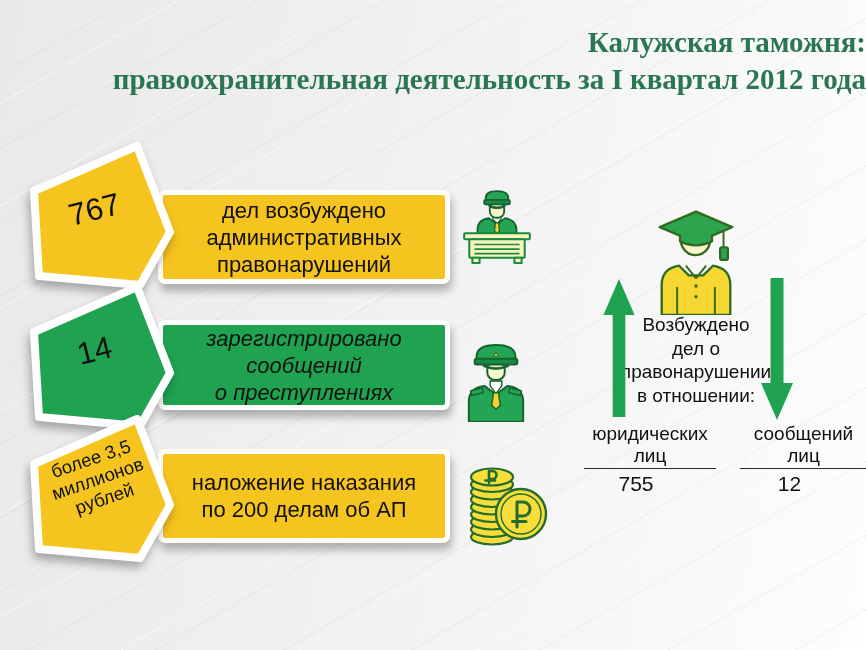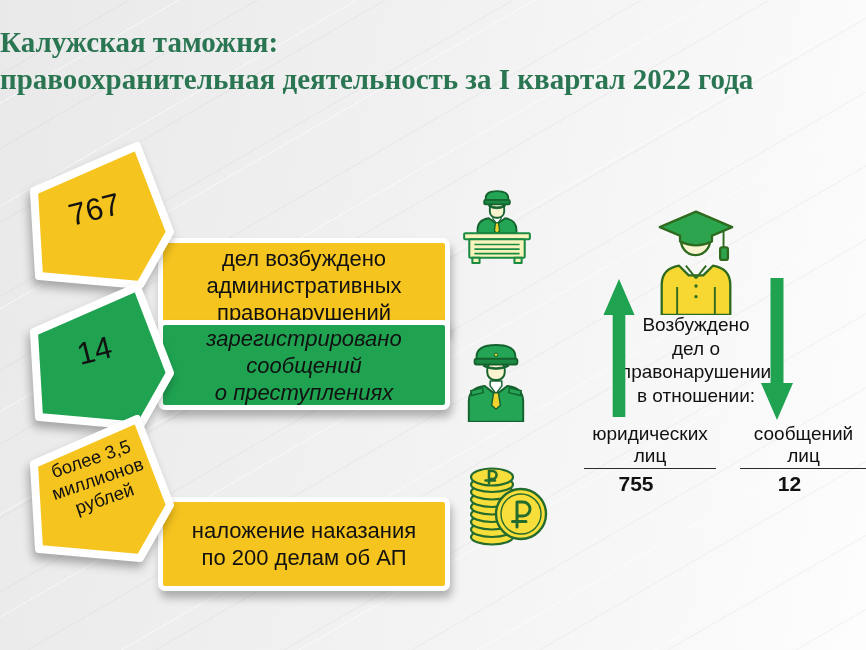--- a/index.html
+++ b/index.html
@@ -5,34 +5,34 @@
   html,body{margin:0;padding:0;background:#dddddd;}
   .stage{
     position:relative;width:866px;height:650px;overflow:hidden;
     font-family:"Liberation Sans", sans-serif;color:#111;
     background:
       repeating-linear-gradient(150deg, rgba(0,0,0,0.028) 0 1.5px, rgba(0,0,0,0) 1.5px 64px),
       repeating-linear-gradient(150deg, rgba(255,255,255,0.5) 0 1px, rgba(255,255,255,0) 1px 89px),
       linear-gradient(100deg,#e9e9e9 0%,#f1f1f1 45%,#fdfdfd 100%);
   }
   .title{
-    position:absolute;top:24px;left:0;width:100%;text-align:left;
+    position:absolute;top:24px;left:0;width:100%;text-align:right;
     font-family:"Liberation Serif", serif;font-weight:bold;
     font-size:29px;line-height:37px;color:#2A7652;
   }
   
   .card{
     position:absolute;left:158px;width:292px;box-sizing:border-box;
     border:5px solid #ffffff;border-radius:7px;
     display:flex;align-items:center;justify-content:center;text-align:center;
     box-shadow:2px 7px 9px rgba(0,0,0,0.28);
     z-index:2;
   }
   .card .label{font-size:22px;line-height:27px;white-space:pre-line;}
-  .card.yellow{background:#F6C41F;margin-top:48px;}
+  .card.yellow{background:#F6C41F;}
   .card.green{background:#1FA351;font-style:italic;}
   .card1{top:190px;height:94px;}
   .card2{top:320px;height:90px;}
   .card3{top:449px;height:94px;}
   
   .badge{position:absolute;width:145px;height:150px;z-index:3;}
   .badge svg{position:absolute;left:0;top:0;filter:drop-shadow(-2px 6px 5px rgba(0,0,0,0.3));}
   .badge1{left:30px;top:142px;}
   .badge2{left:30px;top:283px;}
   .badge3{left:30px;top:415px;}
@@ -47,31 +47,31 @@
   .icon{position:absolute;z-index:1;}
   
   .caption{
     position:absolute;left:597px;top:313px;width:198px;text-align:center;
     font-size:19px;line-height:23.5px;white-space:pre-line;
   }
   .col{position:absolute;top:423px;text-align:center;}
   .col1{left:556px;width:160px;}
   .col2{left:712px;width:155px;}
   .col .lbl{font-size:19px;border-bottom:1.8px solid #2b2b2b;padding:0 2px 1px 2px;display:inline-block;margin-left:28px;}
-  .col .val{font-size:21px;font-weight:bold;margin-top:3px;}
+  .col .val{font-size:21px;font-weight:normal;margin-top:3px;}
   .v-arrow{position:absolute;z-index:1;}
 </style>
 </head>
 <body>
 
 <div class="stage">
 
   <div class="title">
     <div>Калужская таможня:</div>
-    <div>правоохранительная деятельность за I квартал 2022 года</div>
+    <div>правоохранительная деятельность за I квартал 2012 года</div>
   </div>
 
   <div class="card yellow card1">
     <div class="label">дел возбуждено
 административных
 правонарушений</div>
   </div>
   <div class="badge badge1">
     <svg width="145" height="150" viewBox="0 0 145 150">
       <polygon points="4,49 107,4 140,90 110,143 9,134" fill="#F6C41F" stroke="#ffffff" stroke-width="8" stroke-linejoin="round"></polygon>

